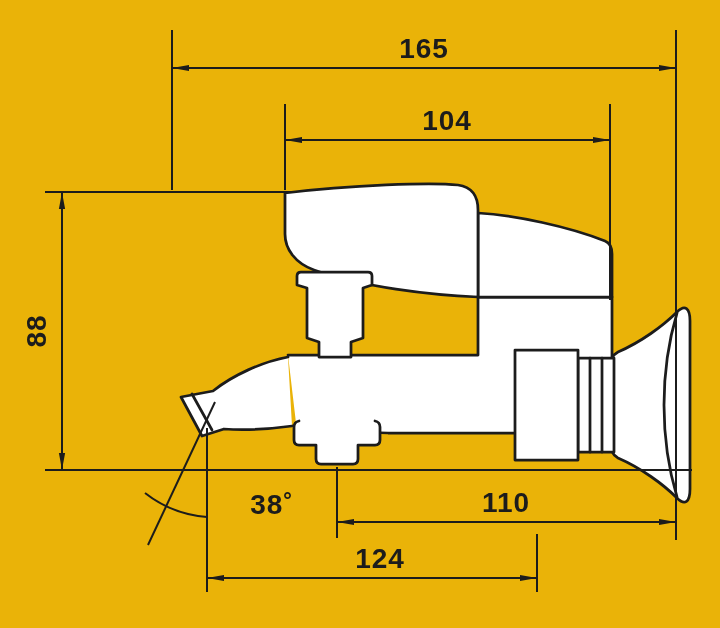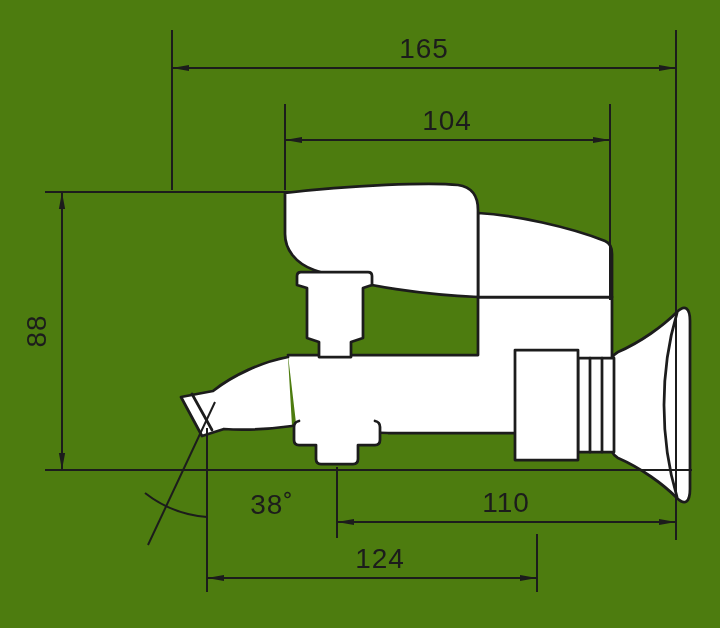--- a/index.html
+++ b/index.html
@@ -3,24 +3,25 @@
 <meta charset="utf-8">
 <style>
   html, body {
     margin: 0;
     padding: 0;
     background: #ffffff;
   }
   .page {
     width: 720px;
     height: 628px;
-    background: #4d7c0f;
+    background: #eab308;
     position: relative;
     overflow: hidden;
     font-family: "Liberation Sans", "DejaVu Sans", sans-serif;
+    font-weight: bold;
   }
   svg { display: block; }
   .outline {
     fill: none;
     stroke: #1c1c1c;
     stroke-width: 2.75;
     stroke-linejoin: round;
     stroke-linecap: round;
   }
   .solid { fill: #ffffff; }

